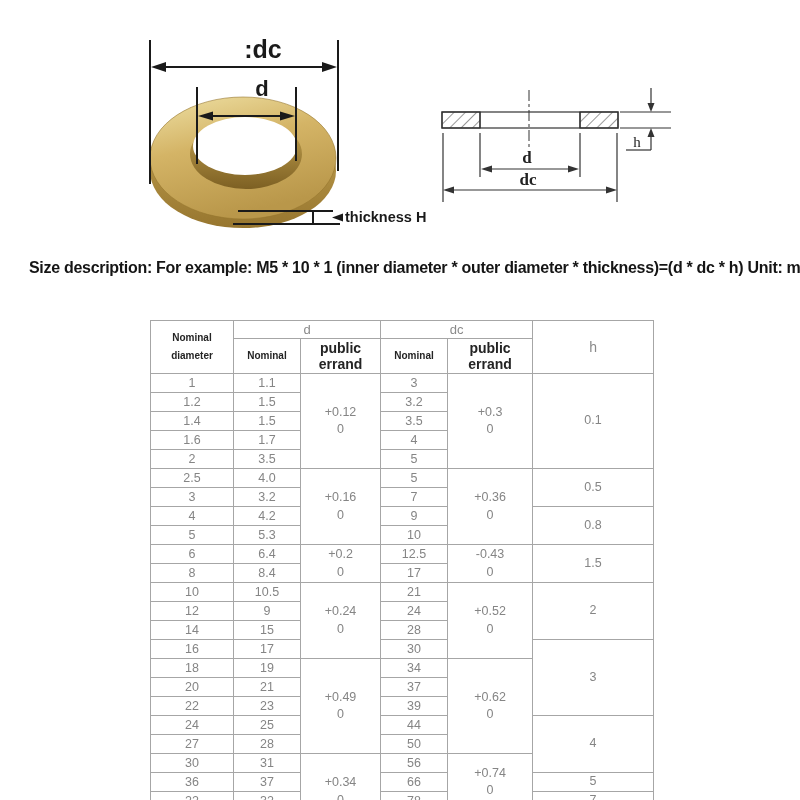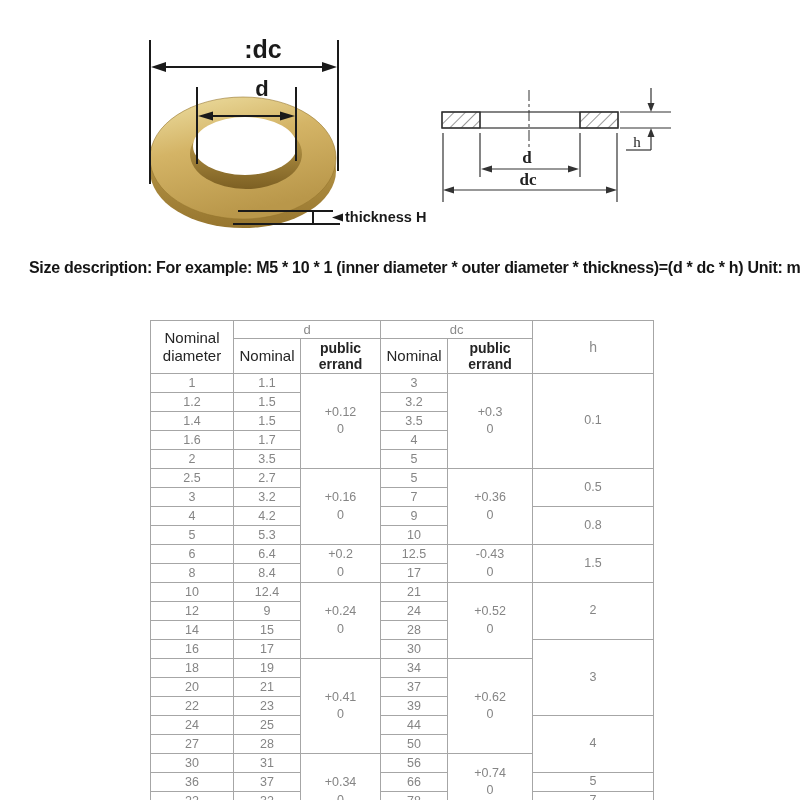--- a/index.html
+++ b/index.html
@@ -6,21 +6,21 @@
             font-family:"Liberation Sans",sans-serif;overflow:hidden}
   #diagram{position:absolute;left:0;top:0}
 
   .size-desc{position:absolute;left:29px;top:259px;width:765px;font-size:16px;font-weight:bold;
              color:#151515;letter-spacing:-0.3px;white-space:nowrap}
 
   table.spec{position:absolute;left:150px;top:320px;border-collapse:collapse;table-layout:fixed;width:503px}
   .spec th,.spec td{border:1px solid #a6a6a6;text-align:center;padding:0;overflow:hidden}
   .spec thead tr.group-row{height:18px}
   .spec thead tr.sub-row{height:35px}
-  .th-main{font-size:15px;font-weight:normal;color:#242424;line-height:18px}
+  .th-main{font-size:10px;font-weight:bold;color:#242424;line-height:18px}
   .th-group{font-size:13px;font-weight:normal;color:#8a8a8a}
   .th-h{font-size:14px;font-weight:normal;color:#8a8a8a}
   .th-small{font-size:14px;font-weight:bold;color:#242424}
   .spec tbody td{font-size:12.5px;color:#858585;height:18px;line-height:17px}
   .spec tbody td.merged{vertical-align:middle}
   .spec tbody td.merged .line{line-height:17.5px}
   .spec tbody tr.sect td{border-top-color:#878787}
 </style>
 </head>
 <body>
@@ -174,21 +174,21 @@
         <td>1.7</td>
         <td>4</td>
       </tr>
       <tr>
         <td>2</td>
         <td>3.5</td>
         <td>5</td>
       </tr>
       <tr class="sect">
         <td>2.5</td>
-        <td>2.7</td>
+        <td>4.0</td>
         <td rowspan="4" class="merged">
           <div class="line">+0.16</div>
           <div class="line">0</div>
         </td>
         <td>5</td>
         <td rowspan="4" class="merged">
           <div class="line">+0.36</div>
           <div class="line">0</div>
         </td>
         <td rowspan="2" class="merged">
@@ -229,21 +229,21 @@
           <div class="line">1.5</div>
         </td>
       </tr>
       <tr>
         <td>8</td>
         <td>8.4</td>
         <td>17</td>
       </tr>
       <tr class="sect">
         <td>10</td>
-        <td>12.4</td>
+        <td>10.5</td>
         <td rowspan="4" class="merged">
           <div class="line">+0.24</div>
           <div class="line">0</div>
         </td>
         <td>21</td>
         <td rowspan="4" class="merged">
           <div class="line">+0.52</div>
           <div class="line">0</div>
         </td>
         <td rowspan="3" class="merged">
@@ -265,21 +265,21 @@
         <td>17</td>
         <td>30</td>
         <td rowspan="4" class="merged">
           <div class="line">3</div>
         </td>
       </tr>
       <tr>
         <td>18</td>
         <td>19</td>
         <td rowspan="5" class="merged">
-          <div class="line">+0.41</div>
+          <div class="line">+0.49</div>
           <div class="line">0</div>
         </td>
         <td>34</td>
         <td rowspan="5" class="merged">
           <div class="line">+0.62</div>
           <div class="line">0</div>
         </td>
       </tr>
       <tr>
         <td>20</td>

